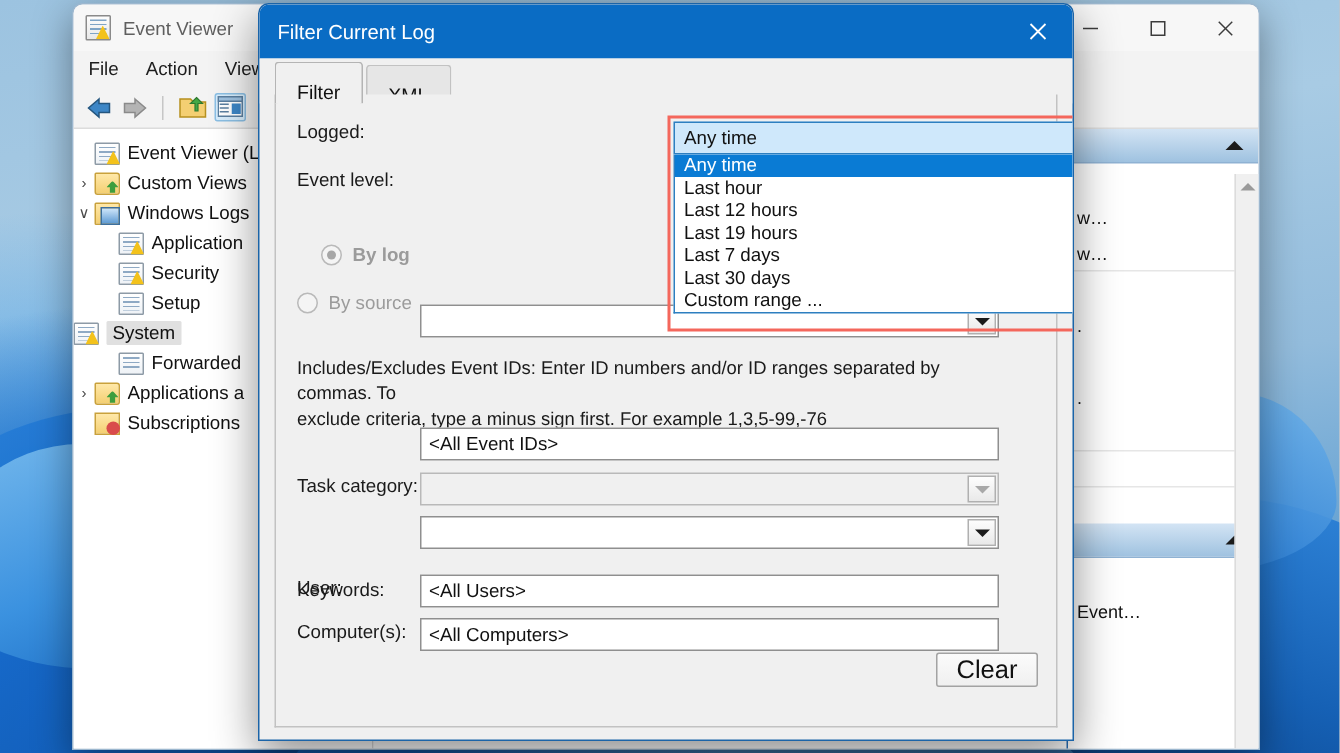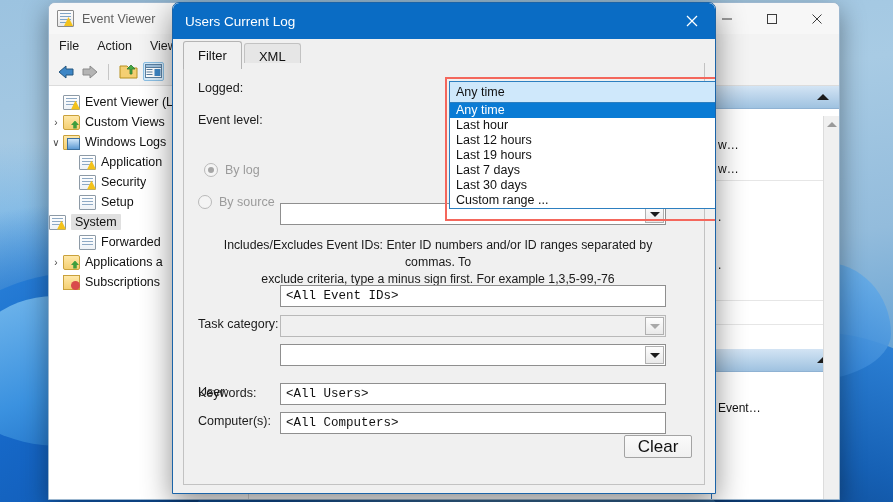--- a/index.html
+++ b/index.html
@@ -292,64 +292,62 @@
   }
   .dlg-tabs {
     height: 30px;
     background: #f0f0f0;
     display: flex; align-items: flex-end;
     padding-left: 10px;
     position: relative;
   }
   .dtab {
     height: 26px;
-    padding: 0 14px;
-    display: flex; align-items: center;
+    padding: 12px 14px;
+    display: flex; 
     font-size: 13px;
     color: #111;
     border: 1px solid #c2c2c2;
     border-bottom: none;
     background: #e6e6e6;
     border-radius: 3px 3px 0 0;
     margin-right: 2px;
   }
   .dtab.active {
     background: #f0f0f0;
     border-color: #b4b4b4;
     position: relative; z-index: 3;
     height: 28px;
   }
   .dlg-panel {
     position: absolute;
     left: 10px; right: 10px; top: 60px; bottom: 8px;
     background: #f0f0f0;
     border: 1px solid #c2c2c2;
     border-top: none;
-    text-align: center;
   }
 
   .frow {
     position: absolute;
     display: flex; align-items: center;
   }
   .flabel {
     font-size: 12.5px; color: #1a1a1a;
     white-space: nowrap;
   }
   .flabel.dim { color: #9b9b9b; }
 
   .finput {
     background: #fff;
     border: 1px solid #8f8f8f;
     height: 22px;
     font-size: 12.5px;
     color: #111;
     display: flex; align-items: center;
     padding-left: 5px;
-    font-family: Liberation Mono, monospace;
   }
   .fcombo {
     background: #fff;
     border: 1px solid #8f8f8f;
     height: 22px;
     position: relative;
   }
   .fcombo.disabled { background: #f0f0f0; border-color: #b9b9b9; }
   .fcombo .btn {
     position: absolute; right: 1px; top: 1px;
@@ -612,21 +610,21 @@
         <div class="sb-up">
           <span class="tri-up-gray"></span>
         </div>
       </div>
     </div>
   </div>
 
   <div class="dlg">
 
     <div class="dlg-title">
-      <span class="t">Users Current Log</span>
+      <span class="t">Filter Current Log</span>
       <div class="dlg-close">
         <svg width="14" height="14" viewBox="0 0 14 14">
           <line x1="2" y1="2" x2="12" y2="12" stroke="#ffffff" stroke-width="1.2"></line>
           <line x1="12" y1="2" x2="2" y2="12" stroke="#ffffff" stroke-width="1.2"></line>
         </svg>
       </div>
     </div>
 
     <div class="dlg-tabs">
       <div class="dtab active">
@@ -640,21 +638,21 @@
     <div class="dlg-panel">
 
       <div class="frow" style="left:14px; top:18px;">
         <span class="flabel">Logged:</span>
       </div>
 
       <div class="frow" style="left:14px; top:50px;">
         <span class="flabel">Event level:</span>
       </div>
 
-      <div class="frow radio on" style="left:20px; top:100px;">
+      <div class="frow radio on" style="left:30px; top:100px;font-weight:bold;">
         <span class="dot"></span>
         <span class="flabel dim">By log</span>
       </div>
       <div class="frow radio" style="left:14px; top:132px;">
         <span class="dot"></span>
         <span class="flabel dim">By source</span>
       </div>
 
       <div class="frow" style="left:96px; top:140px;">
         <span class="flabel">Event sources:</span>

